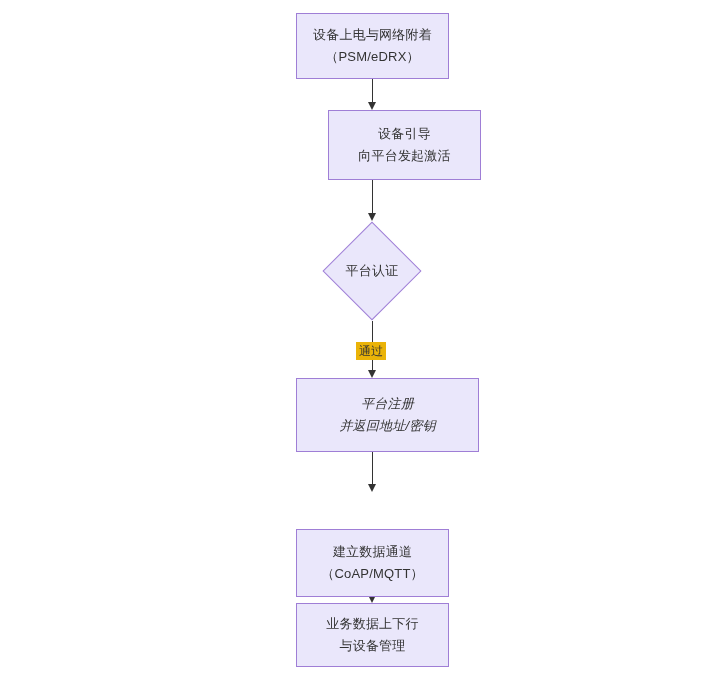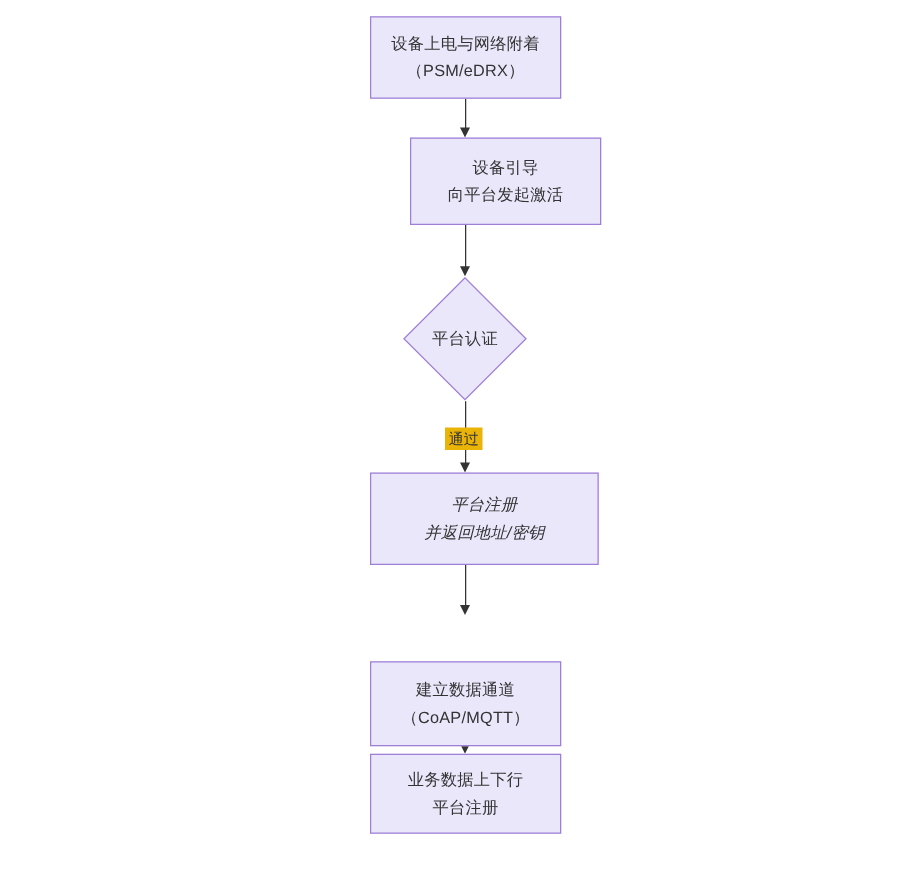--- a/index.html
+++ b/index.html
@@ -141,16 +141,16 @@
 并返回地址/密钥</span>
   </div>
 
   <div class="node node-process" id="node-n5" style="left: 296px; top: 492px; width: 153px; height: 68px; margin-top: 37px;">
     <span class="node-label">建立数据通道
 （CoAP/MQTT）</span>
   </div>
 
   <div class="node node-process" id="node-n6" style="left: 296px; top: 603px; width: 153px; height: 64px;">
     <span class="node-label">业务数据上下行
-平台注册</span>
+与设备管理</span>
   </div>
 
 </div>
 
 </body></html>

